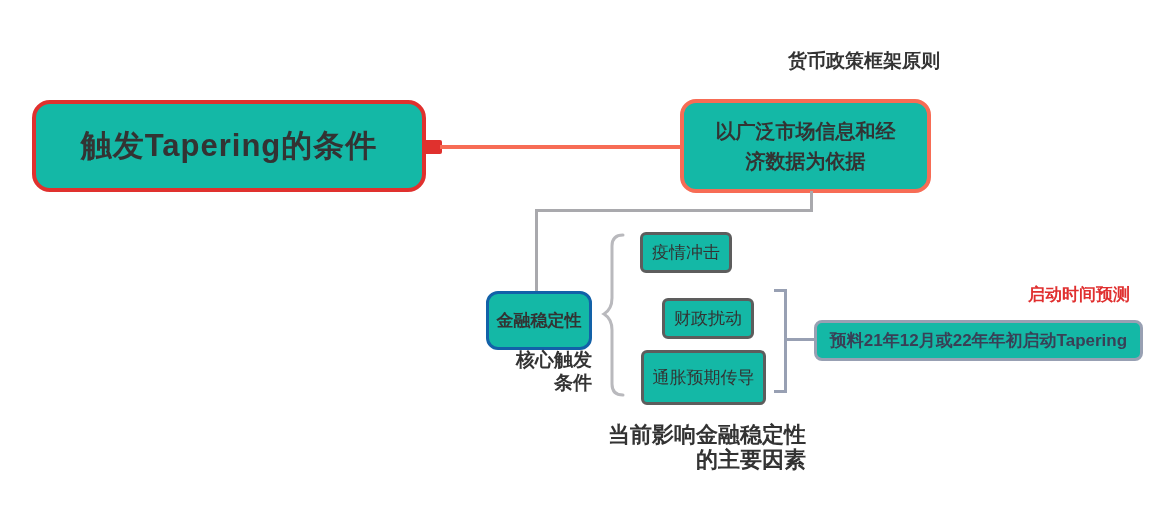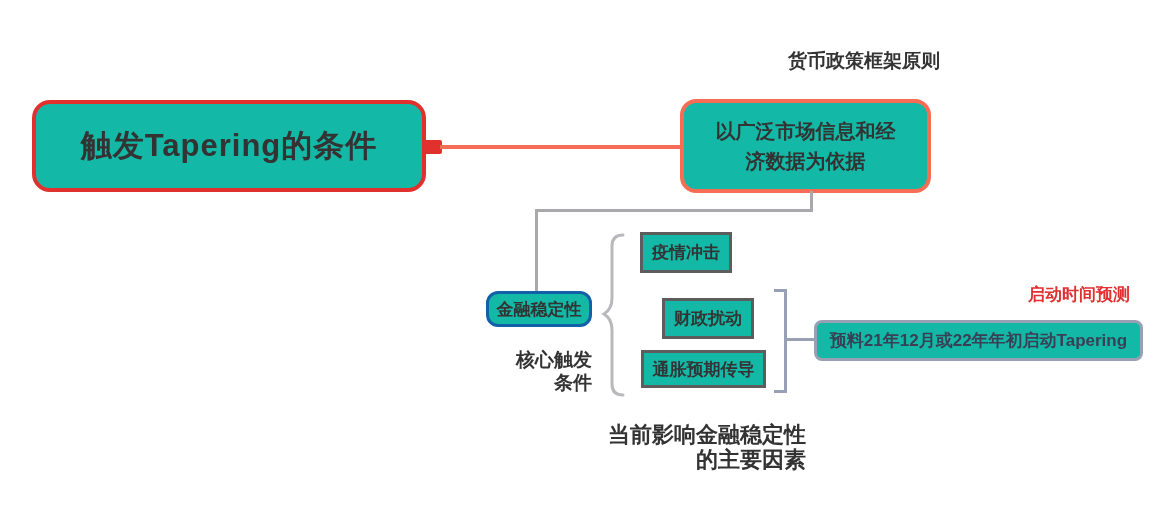--- a/index.html
+++ b/index.html
@@ -15,31 +15,31 @@
     left:32px;top:100px;width:394px;height:92px;
     border:4px solid #e0312e;border-radius:18px;
     font-size:31px;font-weight:bold;letter-spacing:1px;
   }
   .node-policy{
     left:680px;top:99px;width:251px;height:94px;
     border:4px solid #f76c55;border-radius:16px;
     font-size:20px;font-weight:bold;line-height:1.5;white-space:pre-line;
   }
   .node-stability{
-    left:486px;top:291px;width:106px;height:36px;
+    left:486px;top:291px;width:106px;height:59px;
     border:3px solid #1261a8;border-radius:12px;
     font-size:17px;font-weight:bold;
   }
   .node-factor{
-    border:3px solid #5d5d5d;border-radius:0;
-    font-size:17px;font-weight:bold;
+    border:3px solid #5d5d5d;border-radius:6px;
+    font-size:17px;font-weight:normal;
   }
   .node-factor.f1{left:640px;top:232px;width:92px;height:41px;}
   .node-factor.f2{left:640px;top:298px;width:92px;height:41px;margin-left:22px;}
-  .node-factor.f3{left:641px;top:350px;width:125px;height:38px;}
+  .node-factor.f3{left:641px;top:350px;width:125px;height:55px;}
   .node-prediction{
     left:814px;top:320px;width:329px;height:41px;
     border:3px solid #98a0b3;border-radius:8px;
     font-size:17px;font-weight:600;color:#394056;white-space:nowrap;
   }
   .caption{
     position:absolute;text-align:right;font-weight:bold;white-space:pre-line;
   }
   .caption-policy{left:690px;top:49px;width:250px;font-size:19px;line-height:24px;}
   .caption-stability{left:486px;top:348px;width:106px;font-size:19px;line-height:23px;}

